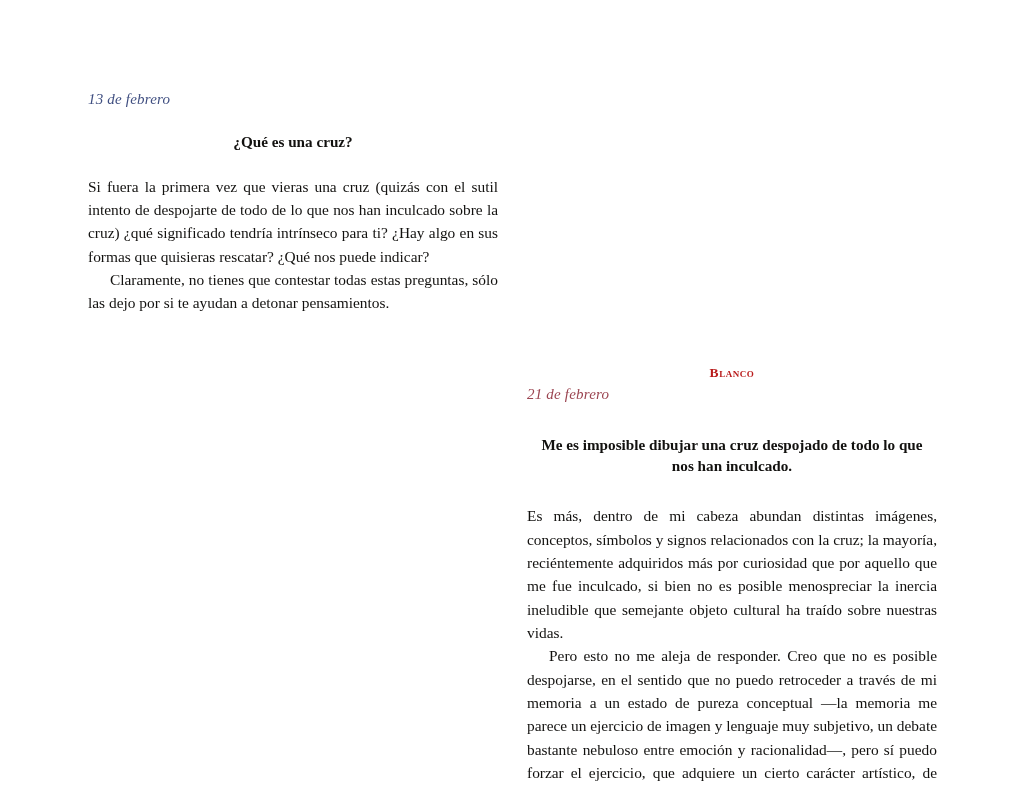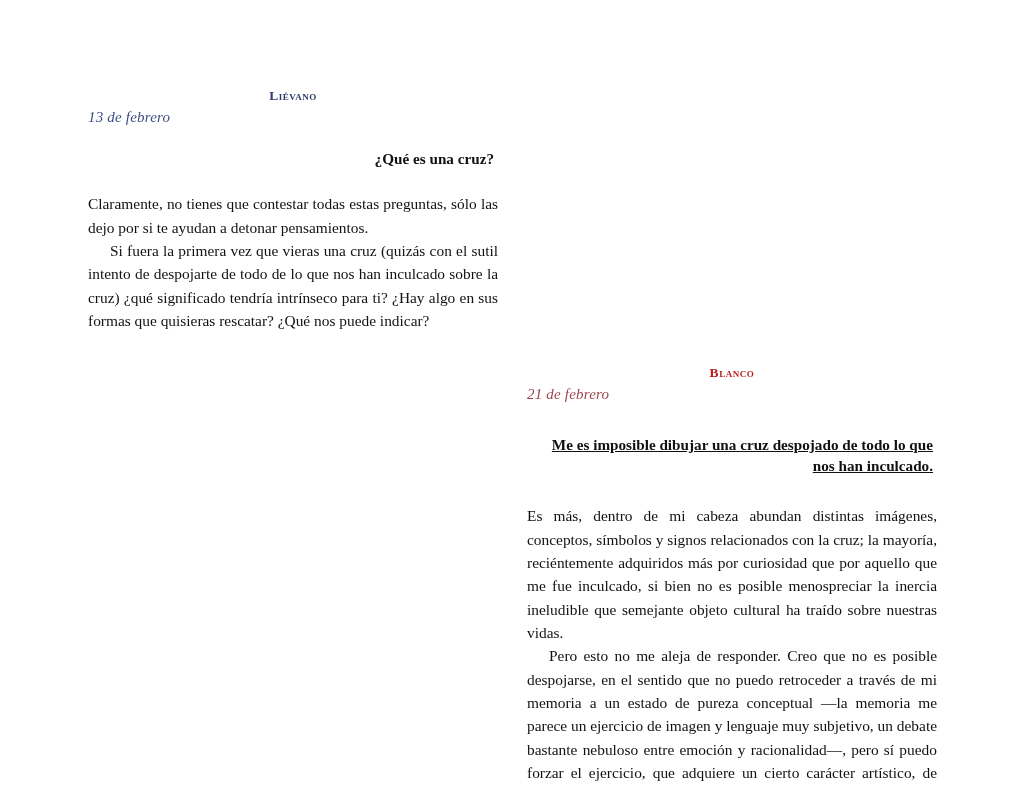--- a/index.html
+++ b/index.html
@@ -63,30 +63,30 @@
     font-style: italic;
     font-size: 15px;
     letter-spacing: 0.2px;
   }
 
   .date--blue { color: #3f4e80; }
   .date--red  { color: #9b4450; }
 
   
   .lead {
-    margin: 4px;
+    margin: 12px;
     font-weight: 700;
     font-size: 15.2px;
     line-height: 1.38;
     color: #12110f;
-    text-align: right;
+    text-align: center;
   }
 
   .entry--liveano .lead { margin-top: 24px; }
-  .entry--blanco  .lead { margin-top: 33px; text-decoration: underline; }
+  .entry--blanco  .lead { margin-top: 33px; }
 
   
   .body-block {
     margin: 0;
   }
 
   .entry--liveano .body-block { margin-top: 22px; }
   .entry--blanco  .body-block { margin-top: 27px; }
 
   .para {
@@ -103,33 +103,30 @@
     text-indent: 22px;
   }
 </style>
 </head>
 <body>
 
 <div class="page">
 
   <section class="entry entry--liveano">
 
-    <div class="author-line">
-      <span class="author-name author-name--blue">Liévano</span>
-    </div>
 
     <div class="date-line">
       <span class="date date--blue">13 de febrero</span>
     </div>
 
     <p class="lead">¿Qué es una cruz?</p>
 
     <div class="body-block">
+      <p class="para">Si fuera la primera vez que vieras una cruz (quizás con el sutil intento de despojarte de todo de lo que nos han inculcado sobre la cruz) ¿qué significado tendría intrínseco para ti? ¿Hay algo en sus formas que quisieras rescatar? ¿Qué nos puede indicar?</p>
       <p class="para">Claramente, no tienes que contestar todas estas preguntas, sólo las dejo por si te ayudan a detonar pensamientos.</p>
-      <p class="para">Si fuera la primera vez que vieras una cruz (quizás con el sutil intento de despojarte de todo de lo que nos han inculcado sobre la cruz) ¿qué significado tendría intrínseco para ti? ¿Hay algo en sus formas que quisieras rescatar? ¿Qué nos puede indicar?</p>
     </div>
 
   </section>
 
   <section class="entry entry--blanco">
 
     <div class="author-line">
       <span class="author-name author-name--red">Blanco</span>
     </div>
 

